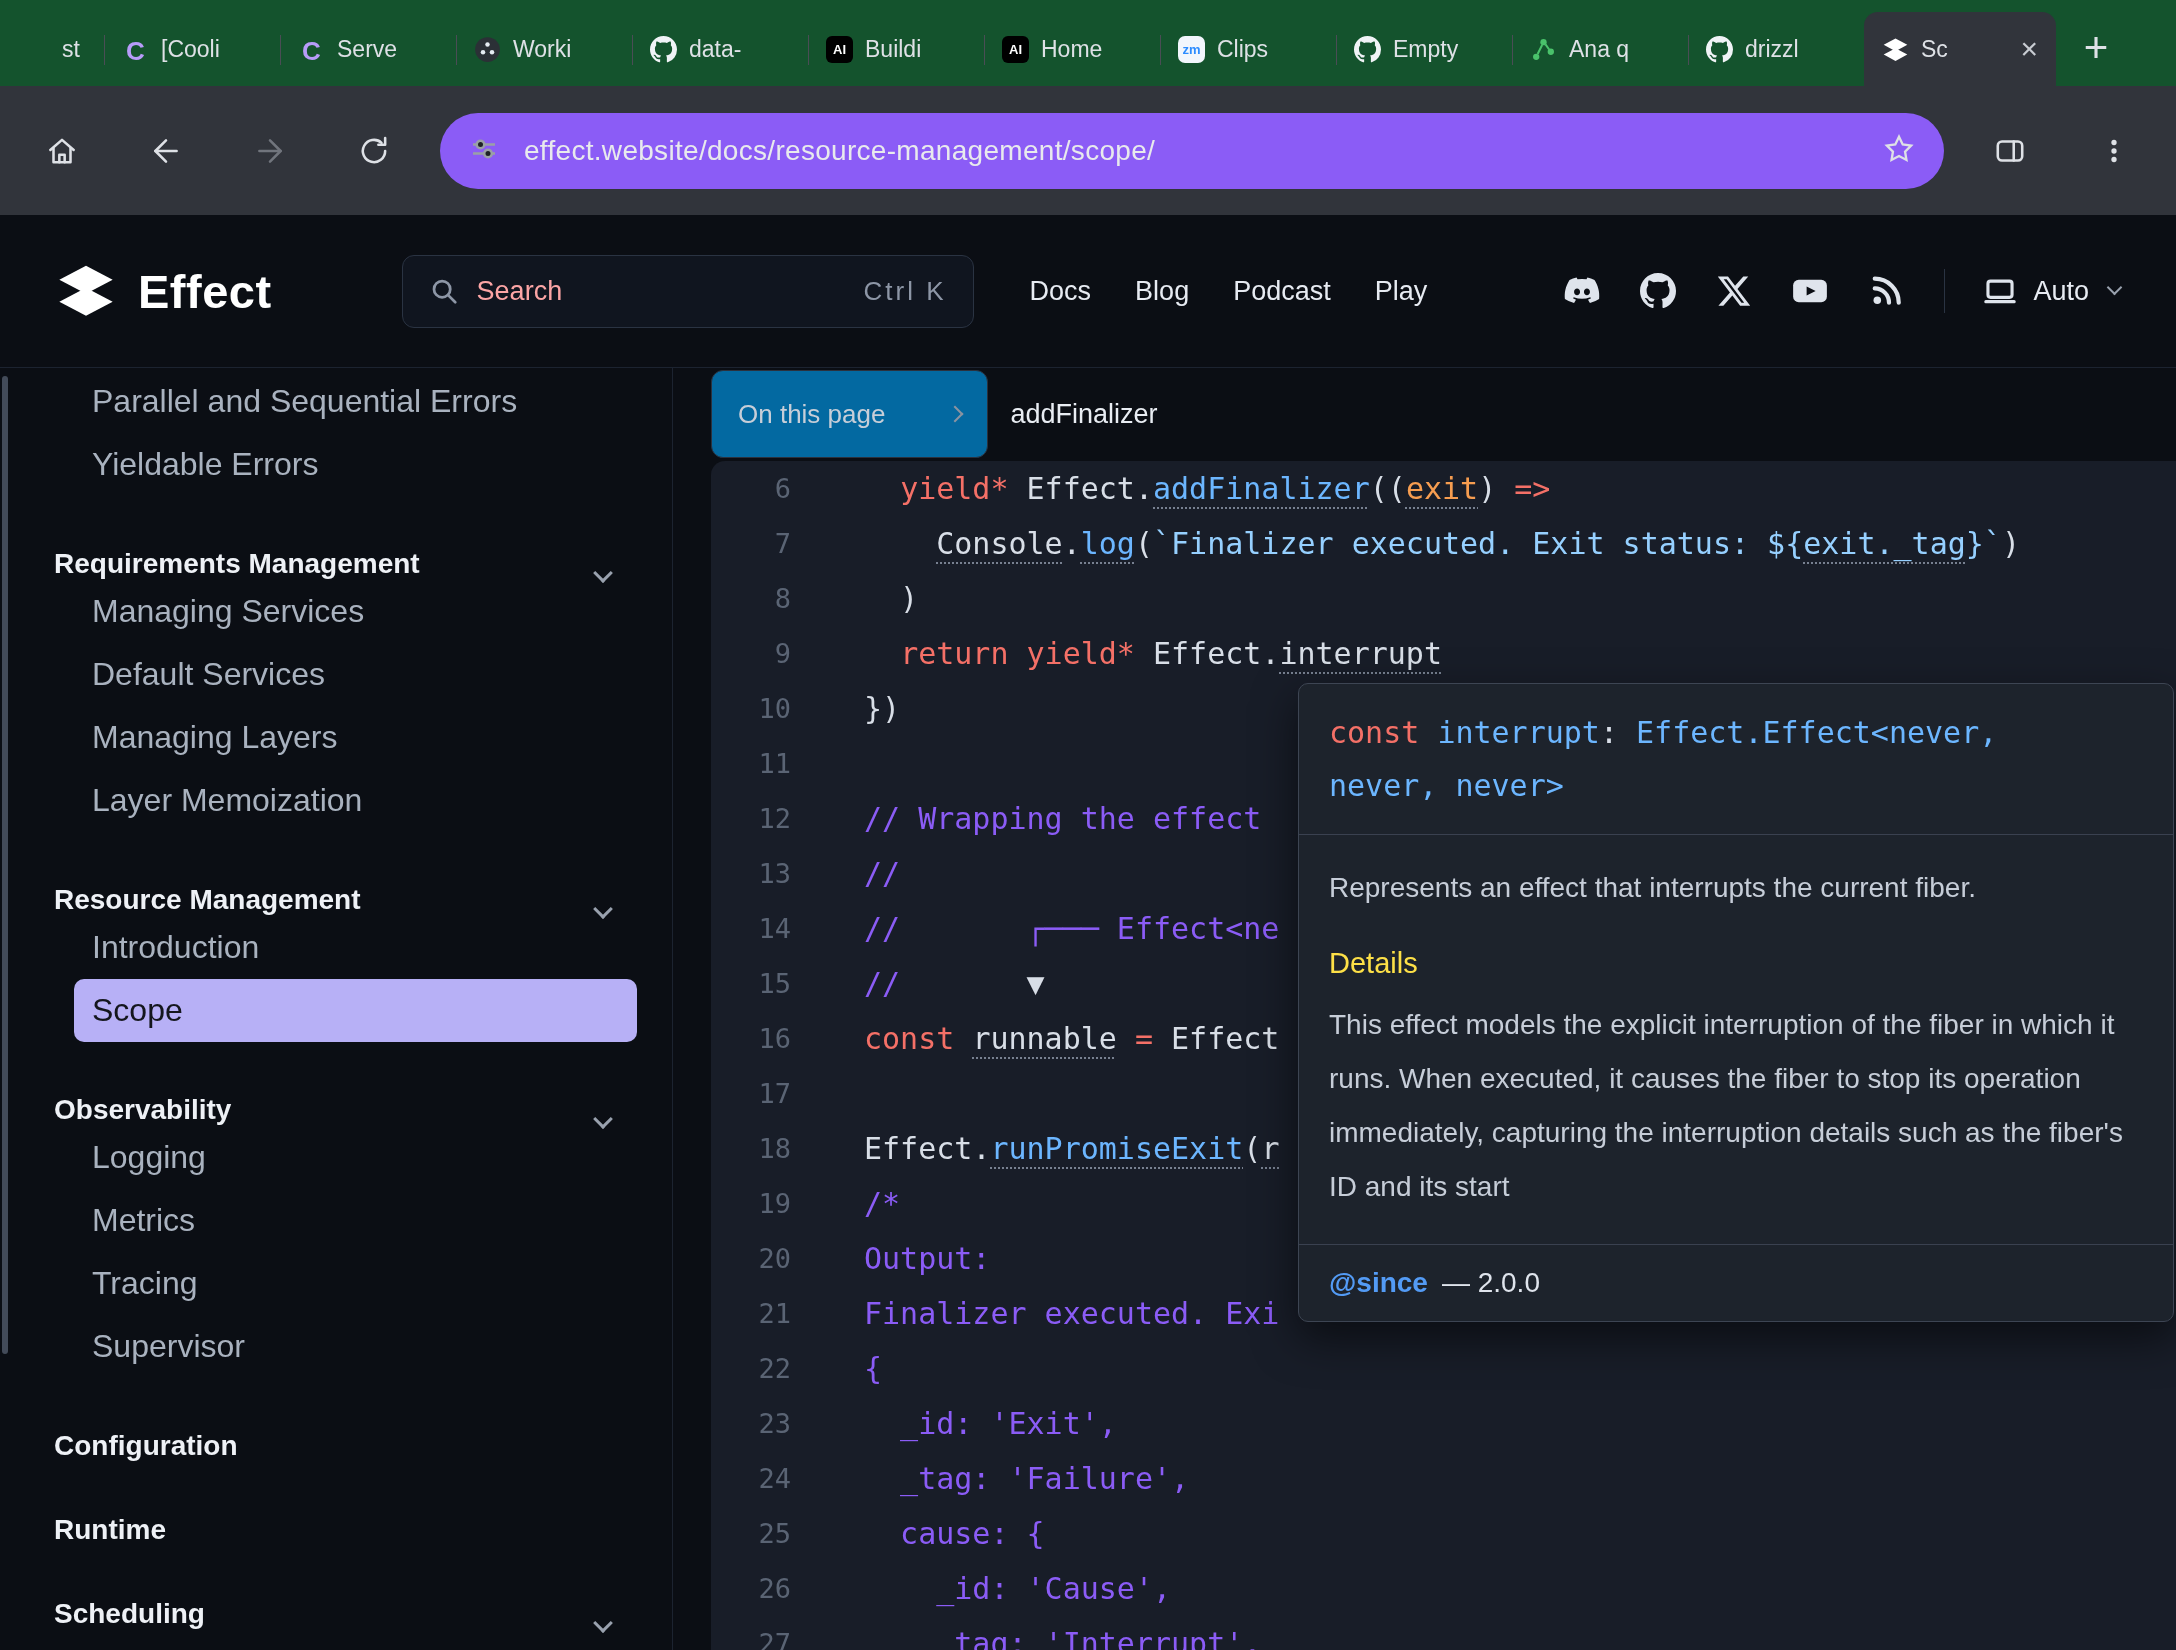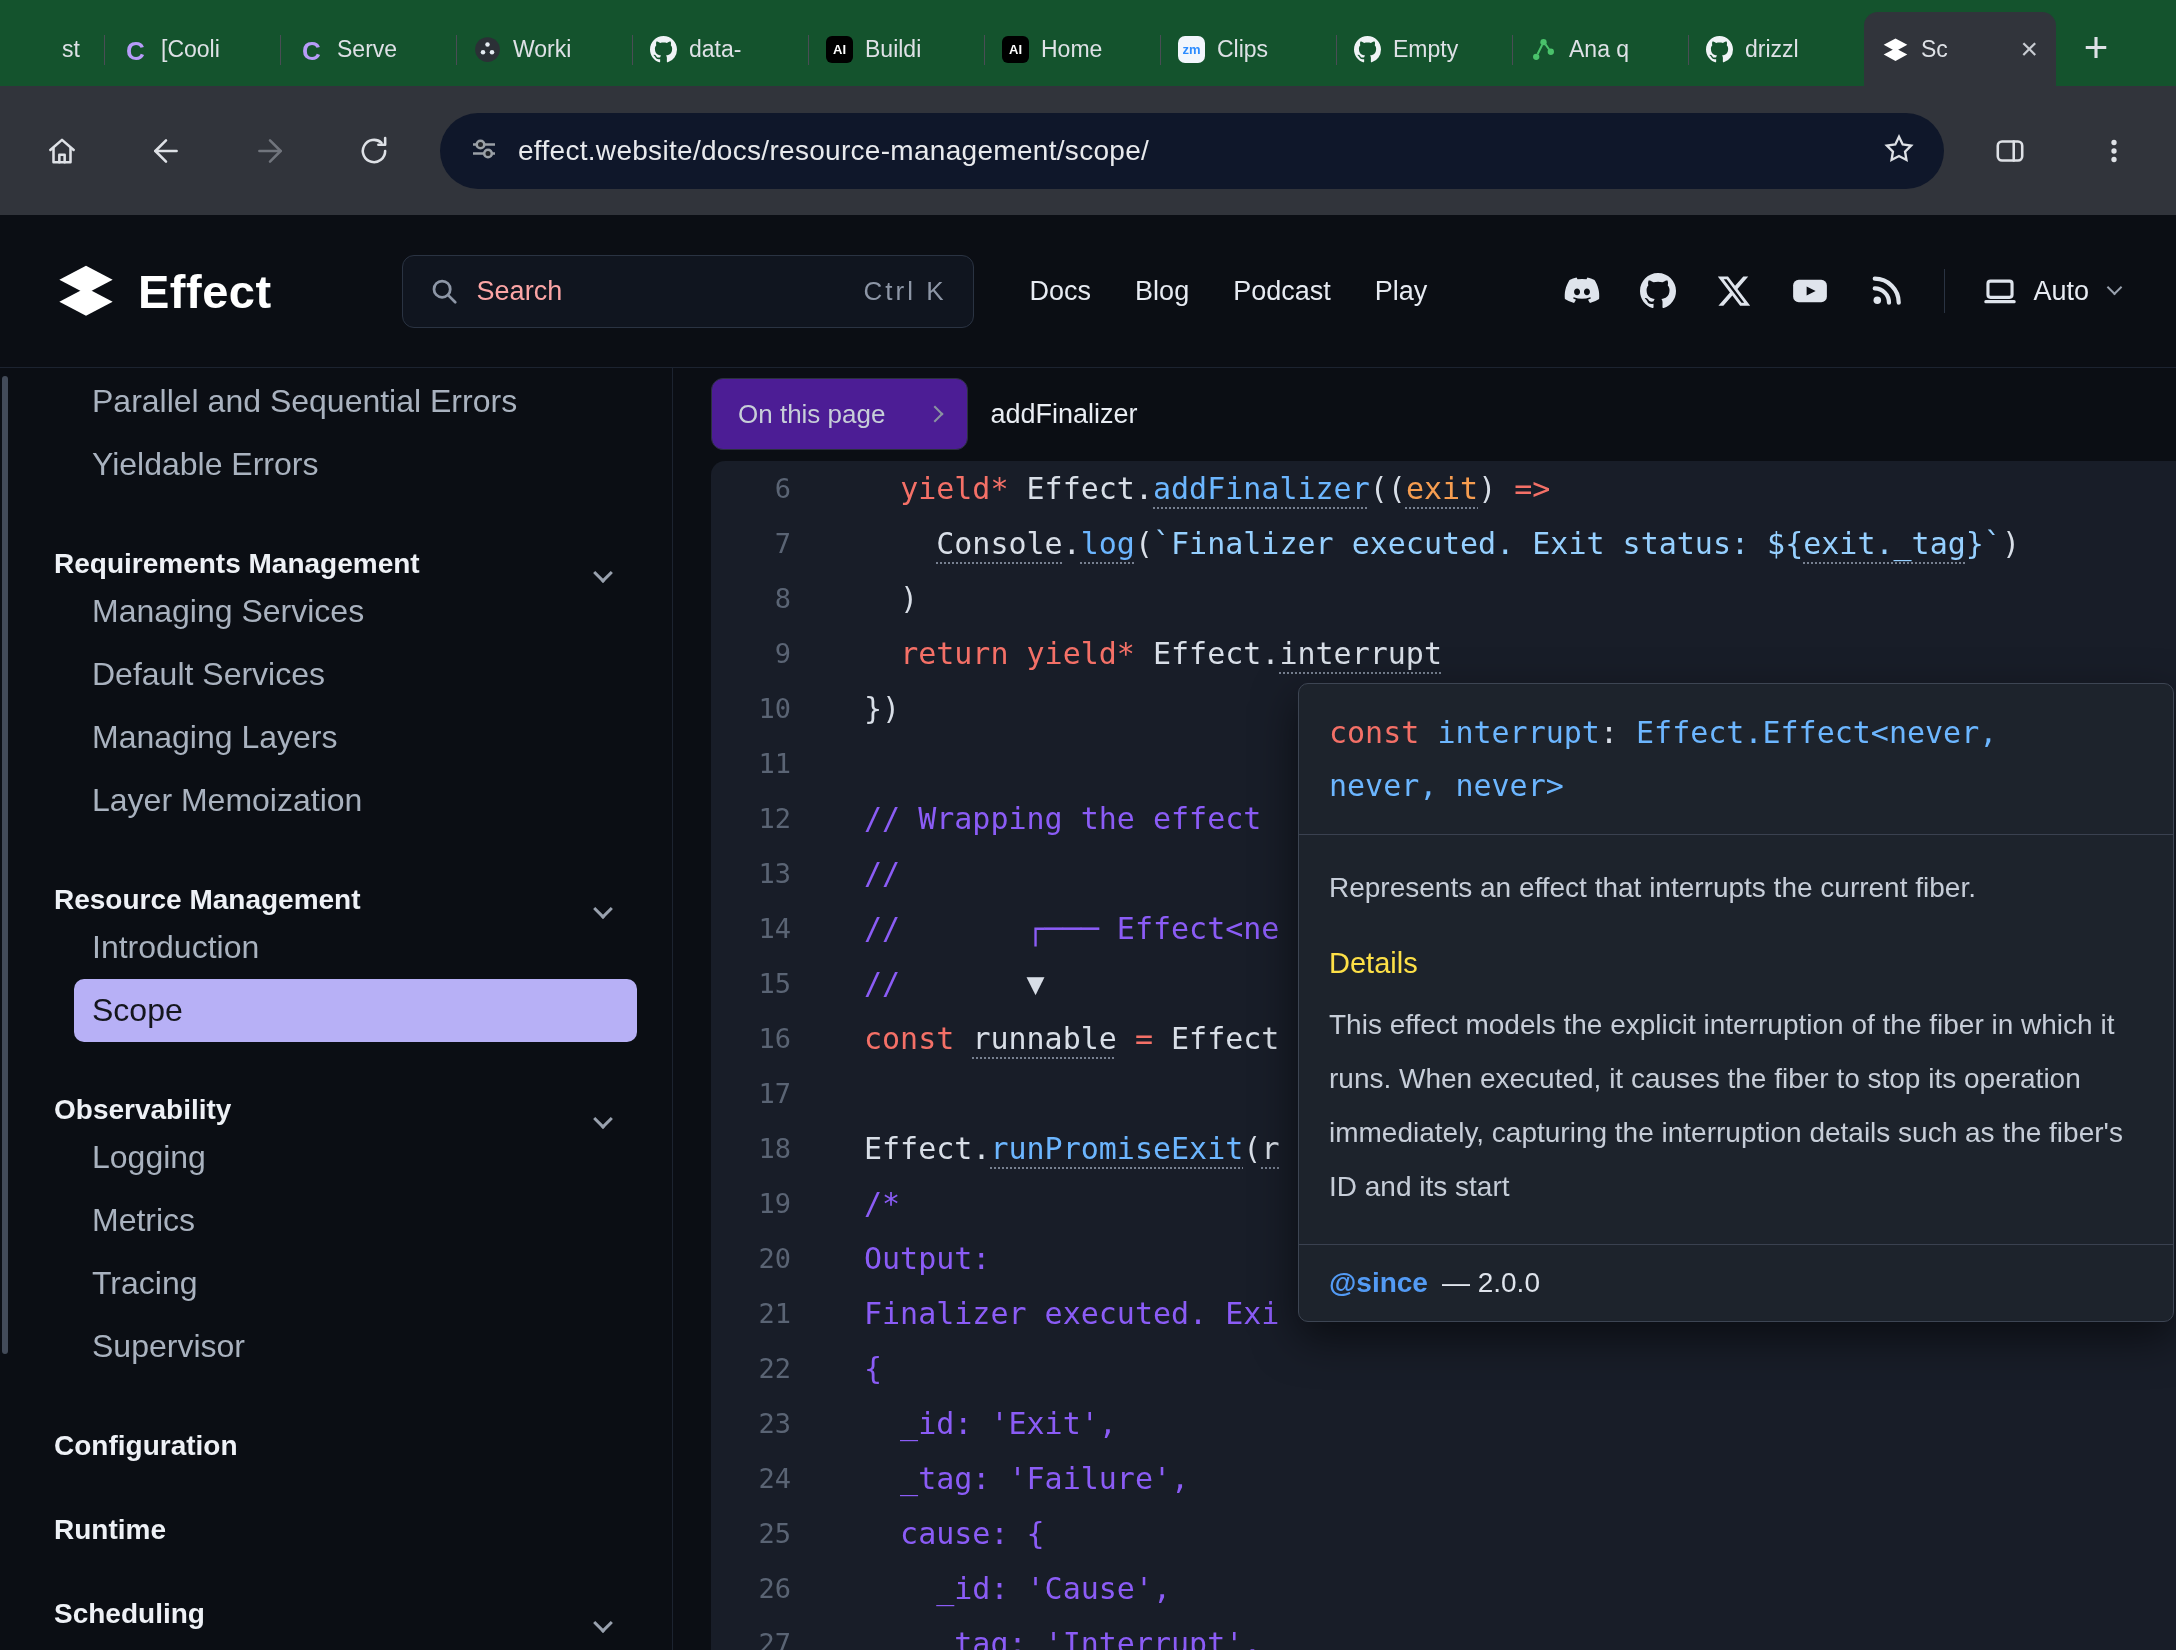--- a/index.html
+++ b/index.html
@@ -23,22 +23,22 @@
   .fav-ai{background:#000;color:#fff;font-size:13px}
   .fav-zoom{background:#f2f6fc;color:#2d8cff;font-size:13px;border-radius:7px}
   .new-tab{width:56px;height:56px;margin:0 0 10px 12px;display:grid;place-items:center;color:#dee1e6;
            font-size:42px;font-weight:300;border-radius:50%}
 
   .toolbar{height:129px;background:#31343b;display:flex;align-items:center;padding:0 24px;gap:28px}
   .tool-btn{width:76px;height:66px;display:grid;place-items:center;border-radius:33px;flex:none}
   .tool-btn svg{width:34px;height:34px;stroke:#dee1e6;fill:none;stroke-width:2.4;stroke-linecap:round;stroke-linejoin:round}
   .tool-btn.disabled svg{stroke:#71757d}
   .tool-btn.filled svg{fill:#dee1e6;stroke:none}
-  .omnibox{flex:1;height:76px;background:#0f172a;border-radius:38px;display:flex;align-items:center;
-           padding:0 28px;gap:18px;min-width:0}
+  .omnibox{flex:1;height:76px;background:#8b5cf6;border-radius:38px;display:flex;align-items:center;
+           padding:0 28px;gap:24px;min-width:0}
   .omnibox .site-info svg{width:32px;height:32px}
   .omnibox .url{color:#e8eaed;font-size:28px;white-space:nowrap;overflow:hidden;flex:1;letter-spacing:.3px}
   .omnibox .star svg{width:34px;height:34px;stroke:#dee1e6;fill:none;stroke-width:2.2}
 
   
   .site{height:1435px;display:flex;flex-direction:column;background:#0b0e14}
   .site-header{height:153px;flex:none;display:flex;align-items:center;padding:0 56px 0 54px;border-bottom:1px solid #1c2330}
   .logo{display:flex;align-items:center;gap:20px}
   .logo svg{width:64px;height:64px}
   .logo-text{color:#fff;font-size:47px;font-weight:bold;letter-spacing:.5px}
@@ -66,22 +66,22 @@
   .side-scrollbar{position:absolute;left:2px;top:8px;width:6px;height:978px;background:#434b59;border-radius:3px}
   .side-link{height:63px;display:flex;align-items:center;padding-left:92px;color:#a9b2bf;font-size:32px}
   .side-link.active{background:#b7b0f6;color:#14161d;border-radius:10px;margin-left:74px;margin-right:35px;
                     padding-left:18px;font-weight:500}
   .side-section{height:63px;margin-top:21px;display:flex;align-items:flex-end;justify-content:space-between;
                 padding:0 62px 0 54px;color:#eef1f6;font-size:28px;font-weight:bold}
 
   
   .main{flex:1;min-width:0;display:flex;flex-direction:column;position:relative}
   .toc-bar{display:flex;align-items:center;margin:10px 0 0 38px;height:72px;flex:none}
-  .toc-pill{height:72px;border:1px solid #2b313d;background:#4c1d95;border-radius:12px;display:flex;
-            align-items:center;padding:0 26px;gap:44px}
+  .toc-pill{height:88px;border:1px solid #2b313d;background:#0369a1;border-radius:12px;display:flex;
+            align-items:center;padding:0 26px;gap:64px}
   .toc-label{color:#c7ced8;font-size:26px}
   .chev-right{width:12px;height:12px;border-right:2.5px solid #8a93a1;border-bottom:2.5px solid #8a93a1;
               transform:rotate(-45deg)}
   .toc-current{margin-left:22px;color:#e9edf3;font-size:27px;font-weight:500}
 
   .code-wrap{flex:1;margin:11px 0 0 38px;background:#181d28;border-top-left-radius:14px;overflow:hidden}
   .code-line{display:flex;height:55px;align-items:center;font-family:"DejaVu Sans Mono",monospace;font-size:30px}
   .ln{width:80px;text-align:right;color:#5a6474;font-size:27px;flex:none}
   .lc{padding-left:73px;white-space:pre}
   .p{color:#d8dee7}.k{color:#f47067}.f{color:#6cb6ff}.s{color:#96d0ff}.c{color:#8b5cf6}.prm{color:#f69d50}

